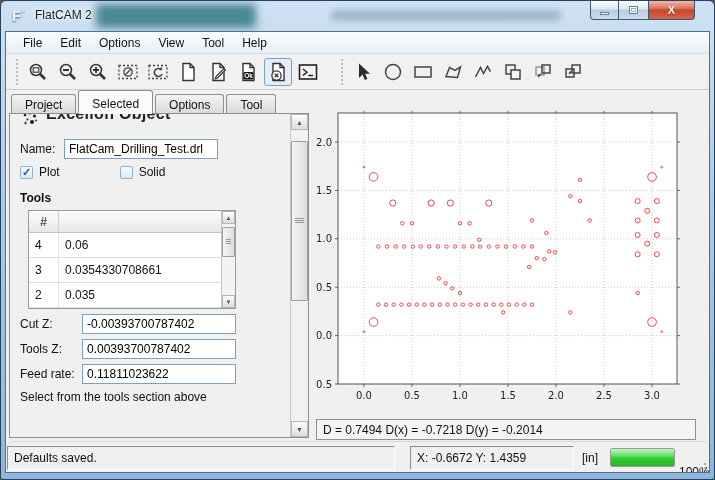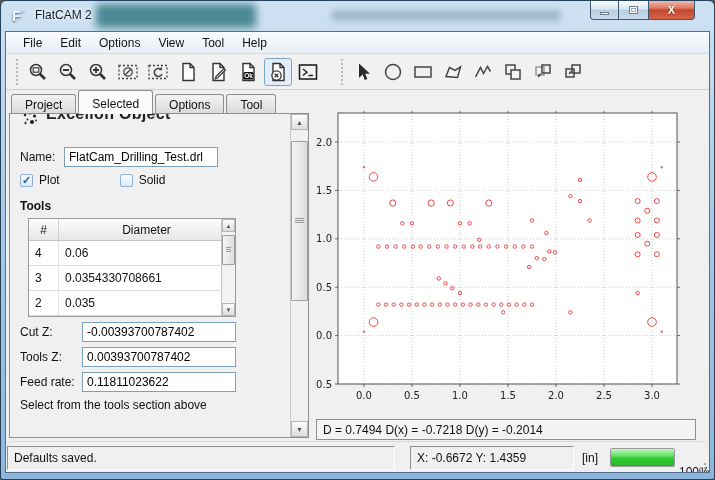--- a/index.html
+++ b/index.html
@@ -66,21 +66,21 @@
   .panel-frame { position:absolute; left:3px; top:81px; width:300px; height:325px;
     border:1px solid #8f8f8f; background:#f0f0f0; z-index:1; }
   .panel-content { position:absolute; left:0; top:0; right:18px; bottom:0; overflow:hidden;
     padding:0 4px 0 10px; font-size:12px; color:#111; }
   .heading-clip { height:14px; overflow:hidden; }
   .obj-heading { display:flex; align-items:flex-start; margin-top:-9px; }
   .obj-heading svg { margin:6px 8px 0 2px; }
   .obj-title { font-size:16px; font-weight:bold; color:#222; letter-spacing:.3px; }
   .frow { display:flex; align-items:center; }
   .frow label { width:62px; flex:none; }
-  .name-row { margin-top:19px; }
+  .name-row { margin-top:11px; }
   .name-row label { width:44px; }
   .tinput { height:20px; border:1px solid #7fa0bd; background:#fff; font-size:12px;
     font-family:"Liberation Sans",sans-serif; padding:0 4px; flex:1; max-width:172px; }
   .frow .tinput { max-width:154px; }
   .bold-label { font-weight:bold; margin-top:12px; }
   .cb-row { display:flex; align-items:center; margin-top:6px; }
   .cbox { width:13px; height:13px; border:1px solid #8ab0d2; border-radius:2px;
     background:linear-gradient(180deg,#f7fbfe,#dceaf5); display:flex; align-items:center;
     justify-content:center; font-size:11px; font-weight:bold; color:#2b5c9b; line-height:1; }
   .cb-label { margin:0 0 0 6px; }
@@ -342,21 +342,20 @@
           <span class="cb-gap"></span>
           <span class="cbox"></span>
           <span class="cb-label">Solid</span>
         </div>
 
         <div class="bold-label">Tools</div>
 
         <div class="tools-table">
           <div class="tt-header">
             <div class="tt-h c1">#</div>
-            <div class="tt-h c2">Diameter</div>
           </div>
           <div class="tt-row">
             <div class="tt-c c1">4</div>
             <div class="tt-c c2">0.06</div>
           </div>
           <div class="tt-row">
             <div class="tt-c c1">3</div>
             <div class="tt-c c2">0.0354330708661</div>
           </div>
           <div class="tt-row">

